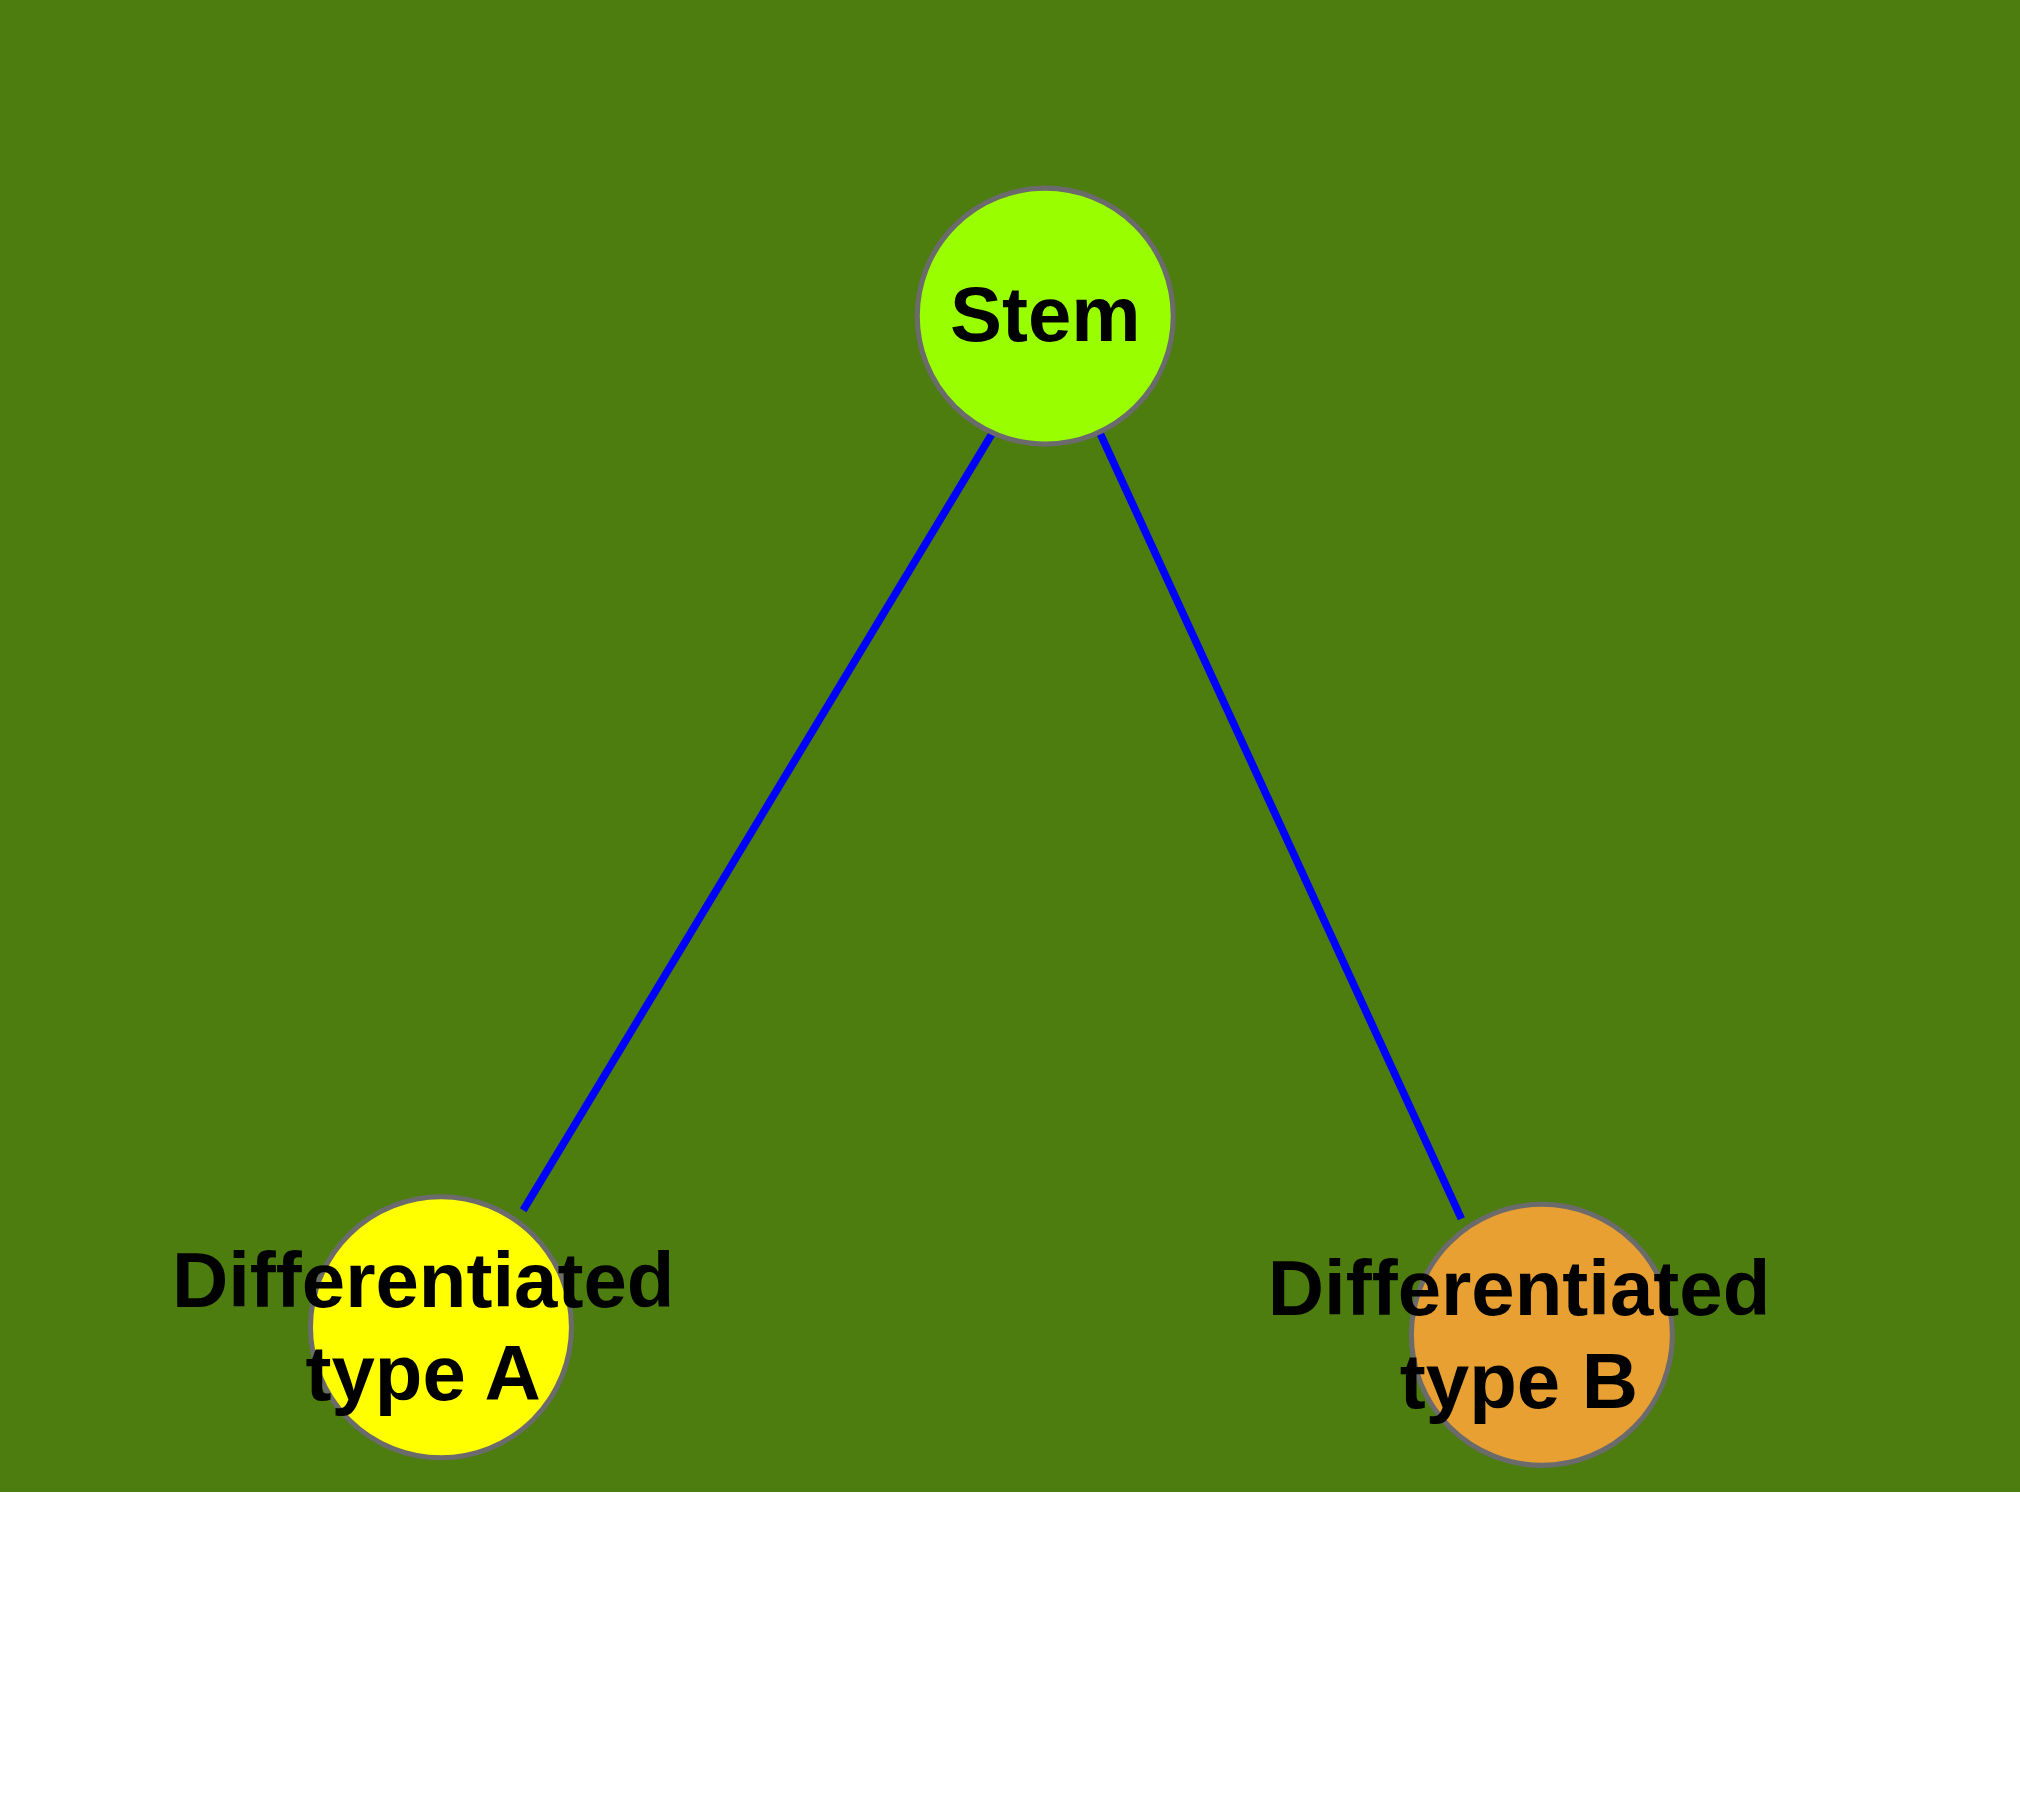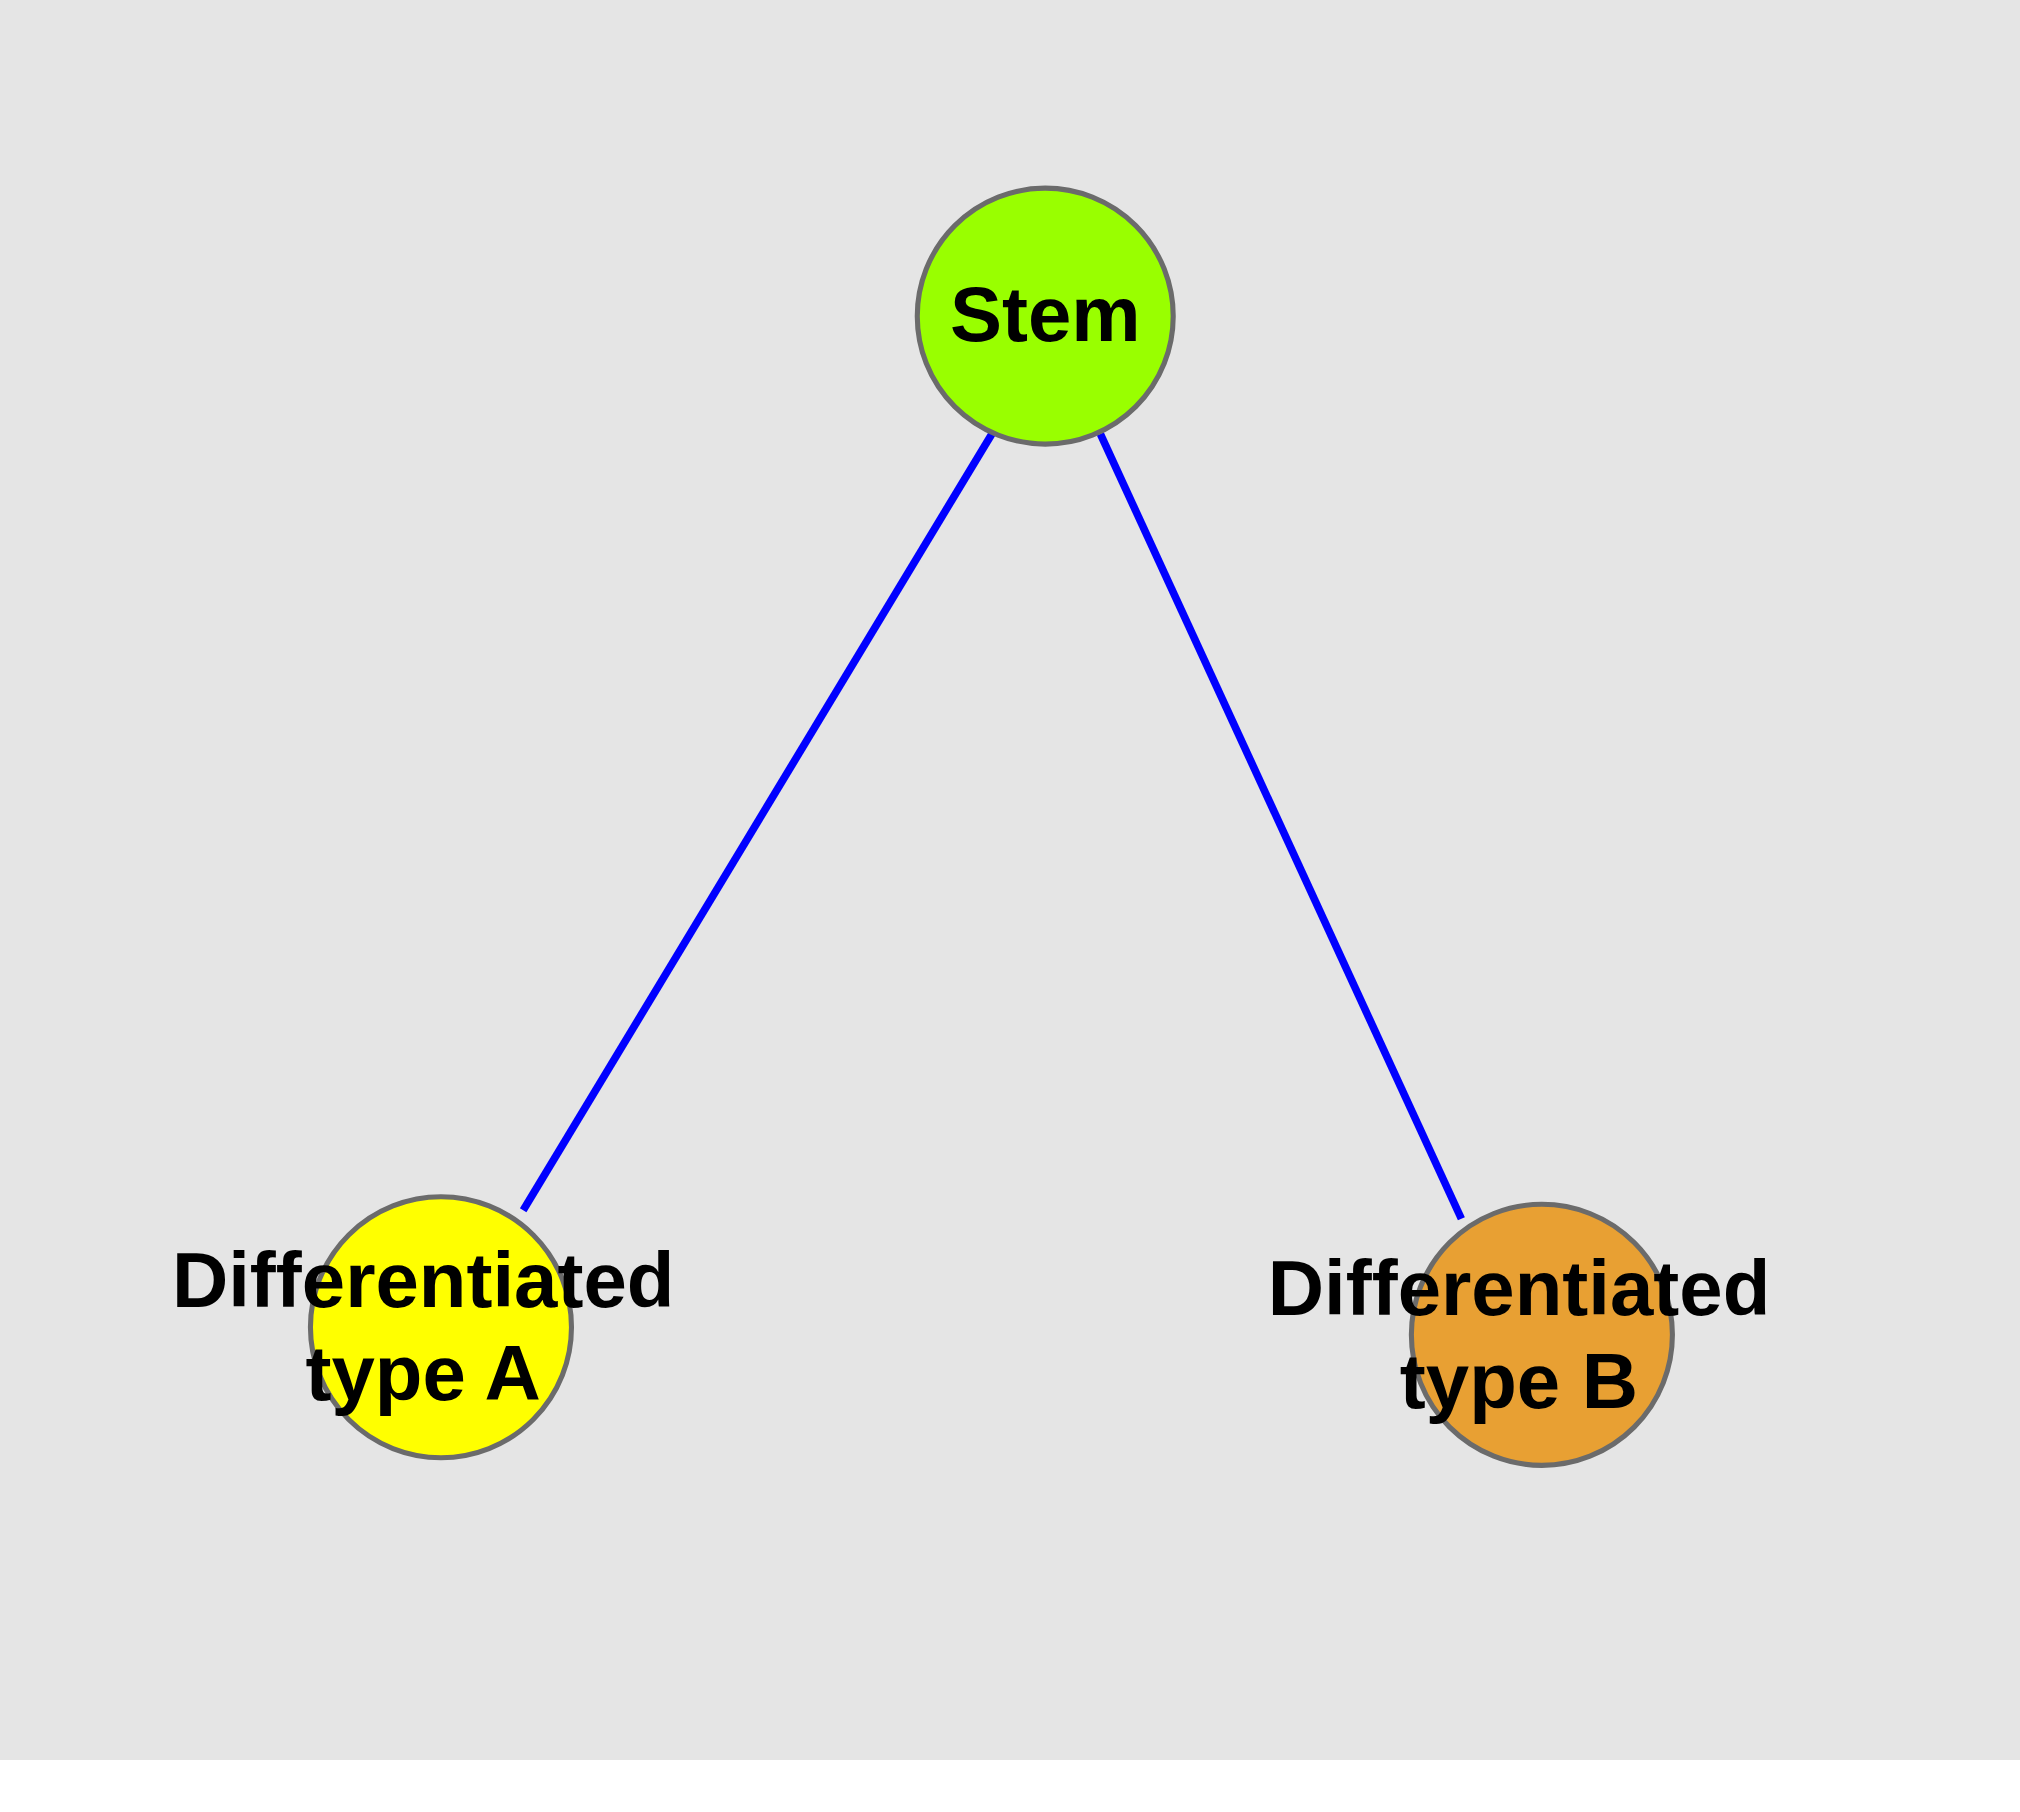--- a/index.html
+++ b/index.html
@@ -3,22 +3,22 @@
 <meta charset="utf-8">
 <style>
   html, body {
     margin: 0;
     padding: 0;
     background: #ffffff;
   }
   #canvas {
     position: relative;
     width: 2021px;
-    height: 1760px;
-    background: #e5e5e5;
+    height: 1492px;
+    background: #4d7c0f;
     overflow: hidden;
     font-family: "Liberation Sans", sans-serif;
   }
   #graph-svg {
     position: absolute;
     left: 0;
     top: 0;
     width: 2021px;
     height: 1812px;
   }

